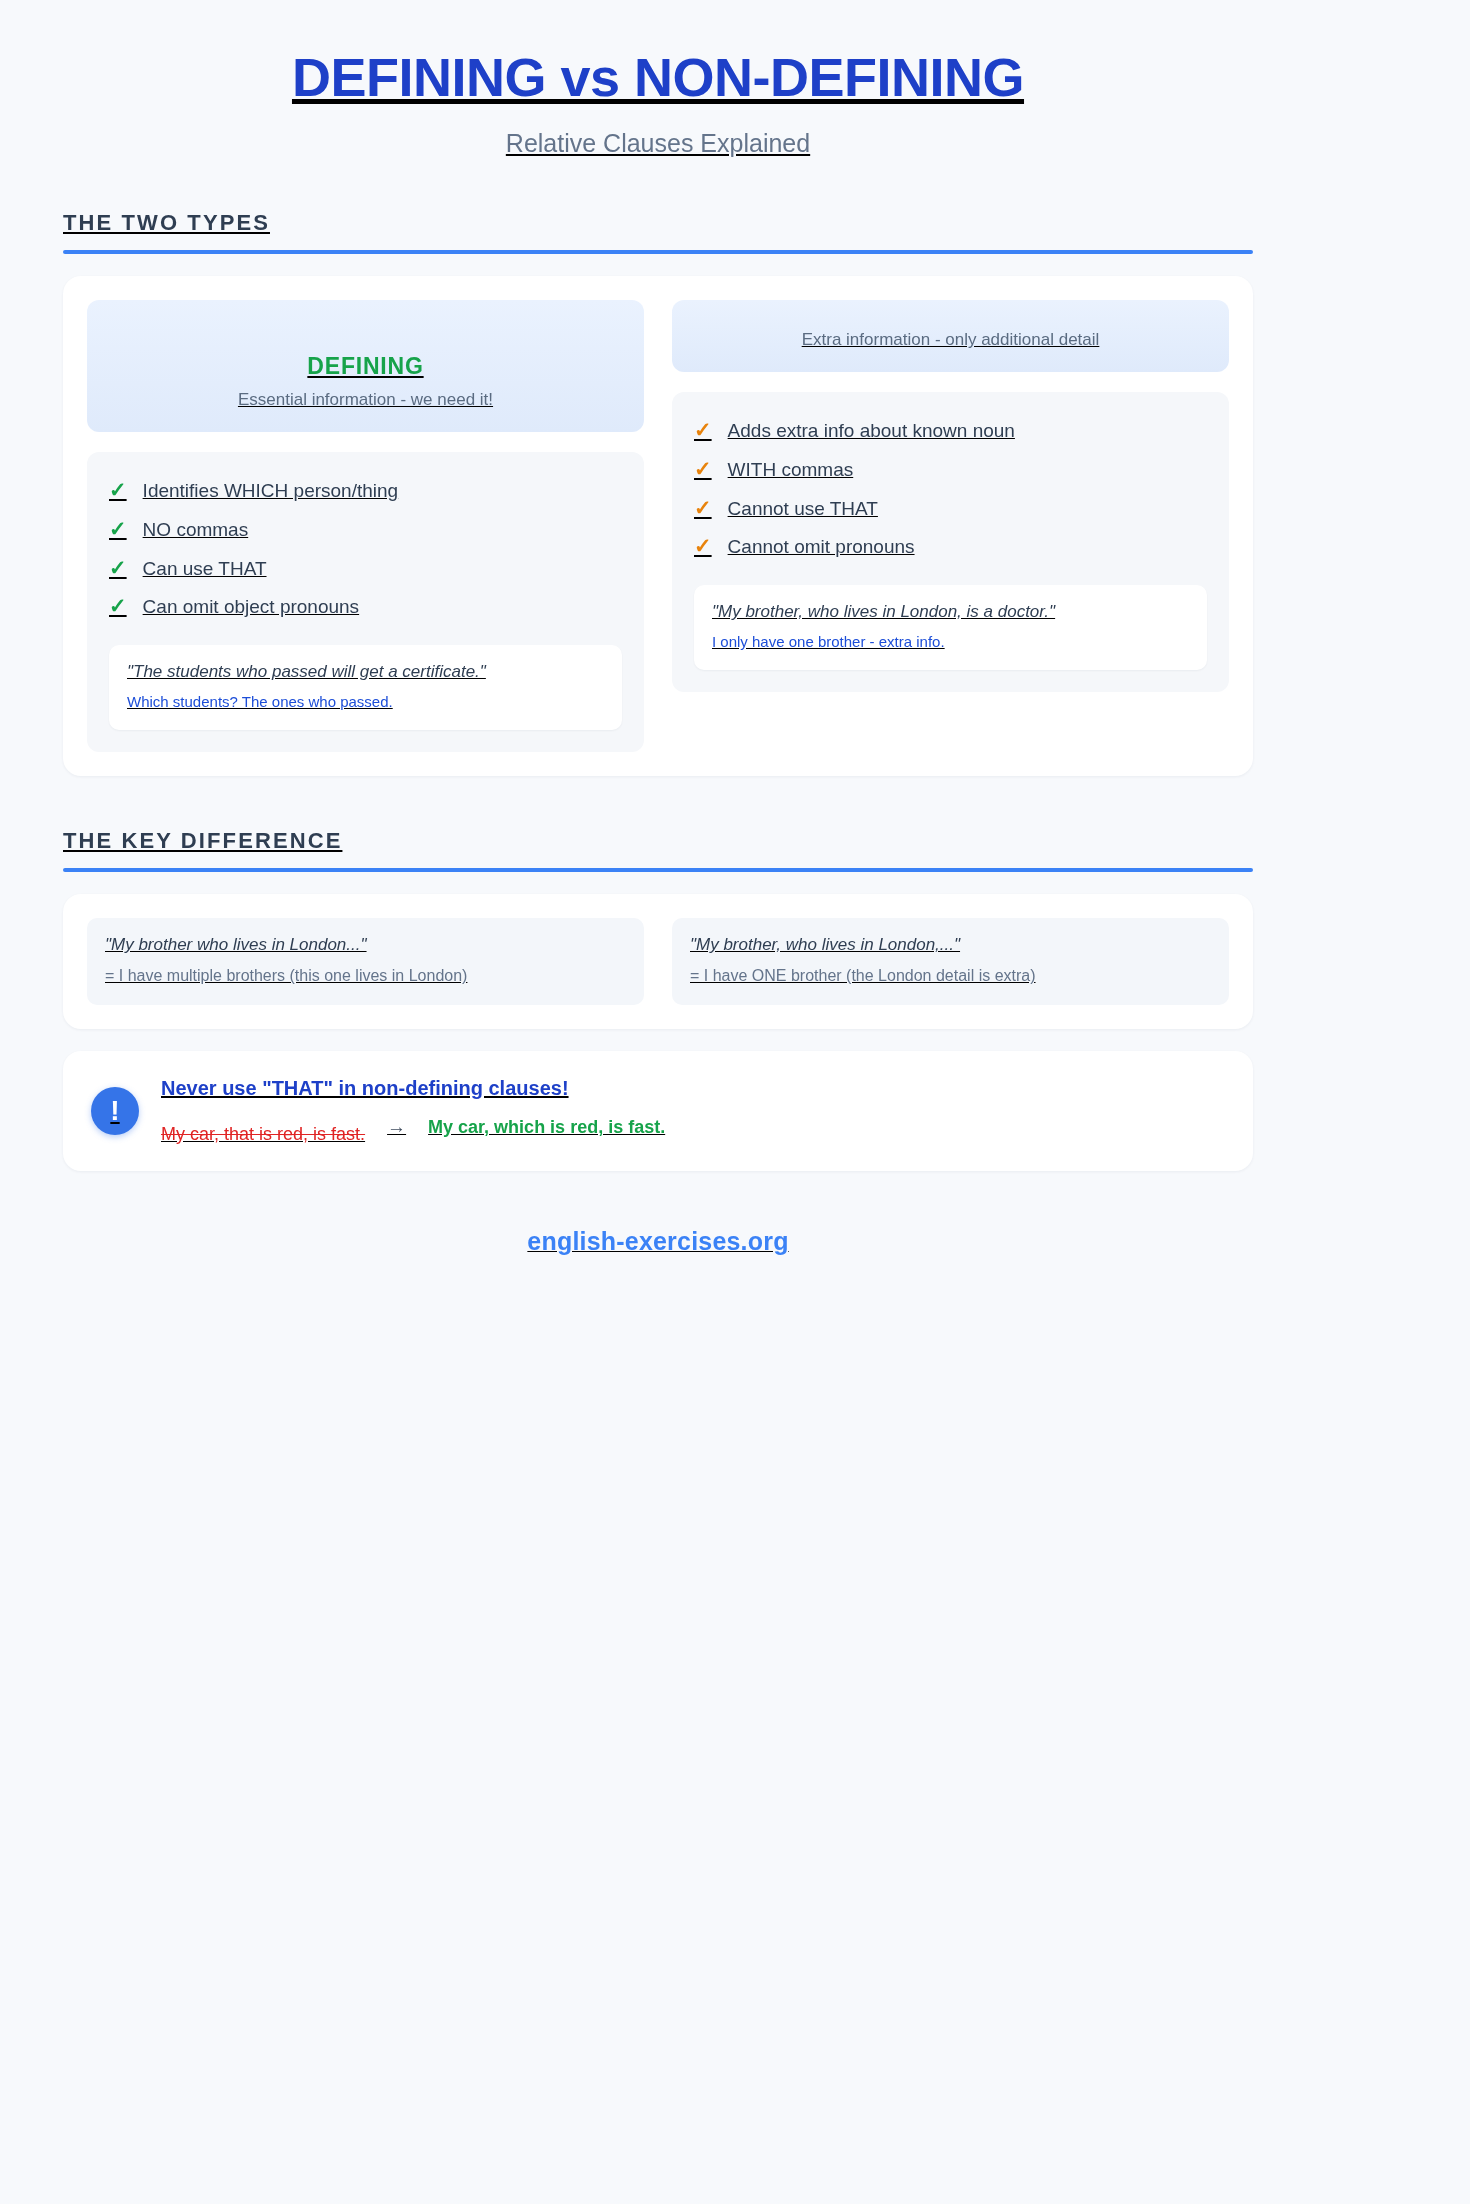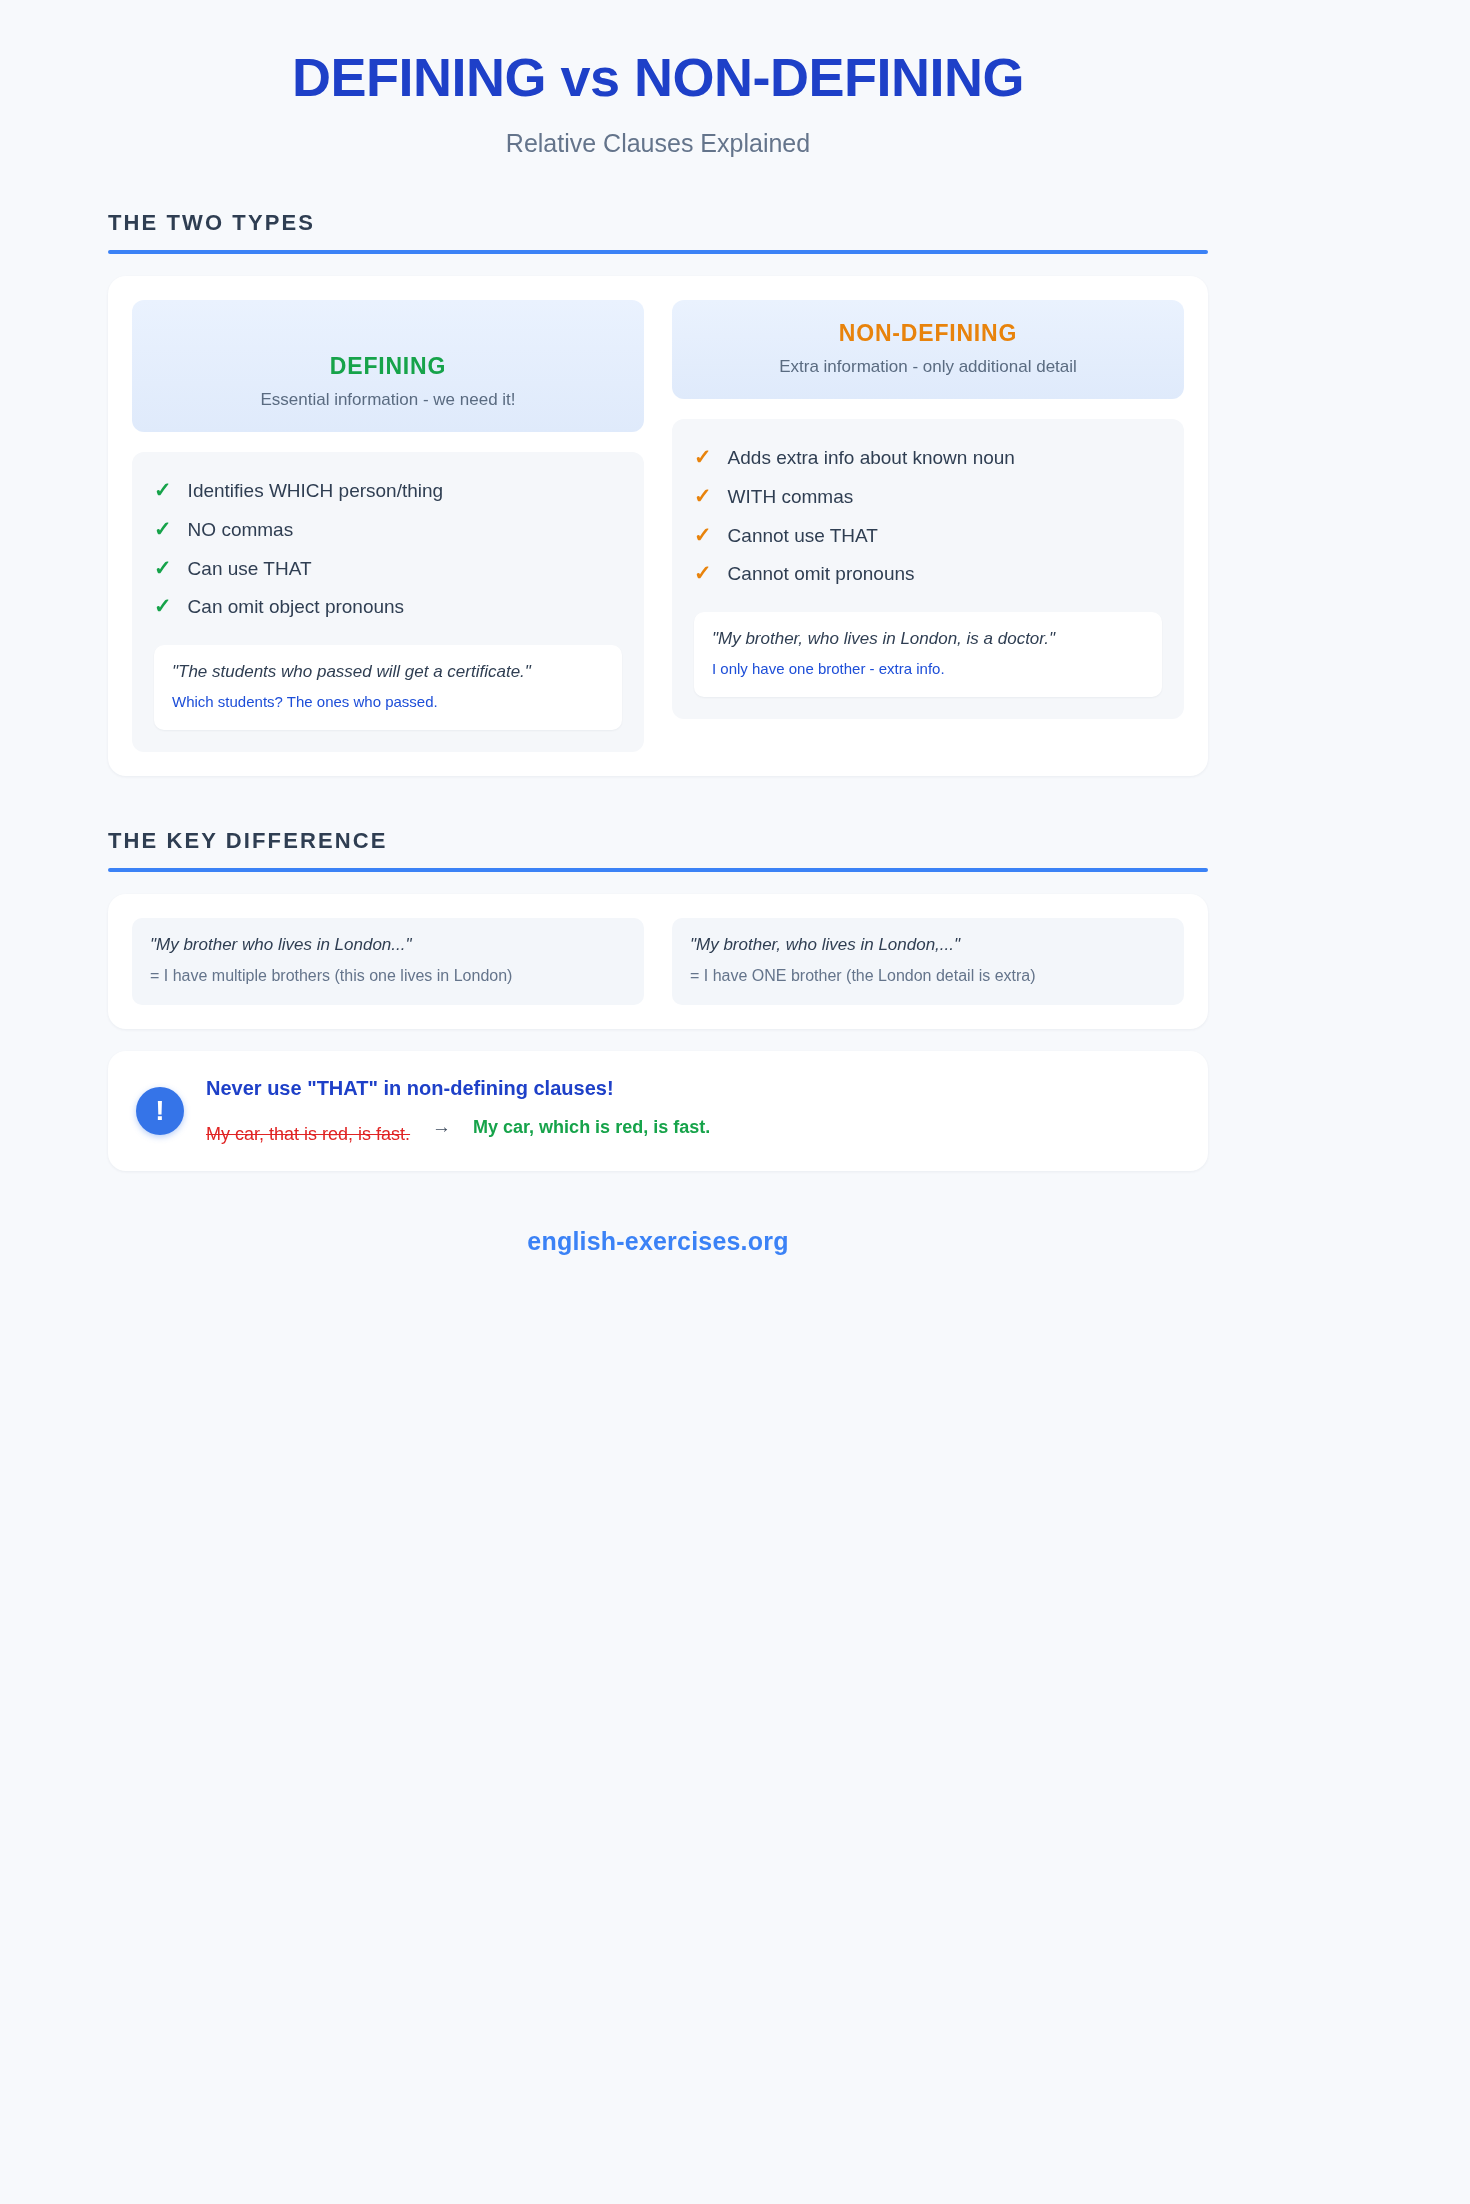--- a/index.html
+++ b/index.html
@@ -9,21 +9,22 @@
   body {
     width: 1470px;
     height: 2204px;
     background: #f7f9fc;
     font-family: "Liberation Sans", sans-serif;
     -webkit-font-smoothing: antialiased;
   }
   .page {
     width: 1316px;
     box-sizing: border-box;
-    padding: 0 108px;
+    padding: 0 63px;
+    text-decoration: underline;
   }
 
   
   .header {
     padding-top: 48px;
     text-align: center;
   }
   .main-title {
     font-size: 54px;
     font-weight: bold;
@@ -288,21 +289,20 @@
 
           <div class="example">
             <p class="example-quote">"The students who passed will get a certificate."</p>
             <p class="example-note">Which students? The ones who passed.</p>
           </div>
         </div>
       </div>
 
       <div class="col">
         <div class="type-head">
-          <p class="type-name nondefining">NON-DEFINING</p>
           <p class="type-desc">Extra information - only additional detail</p>
         </div>
 
         <div class="features">
           <div class="feature">
             <span class="check orange">✓</span>
             <span class="feature-text">Adds extra info about known noun</span>
           </div>
           <div class="feature">
             <span class="check orange">✓</span>

